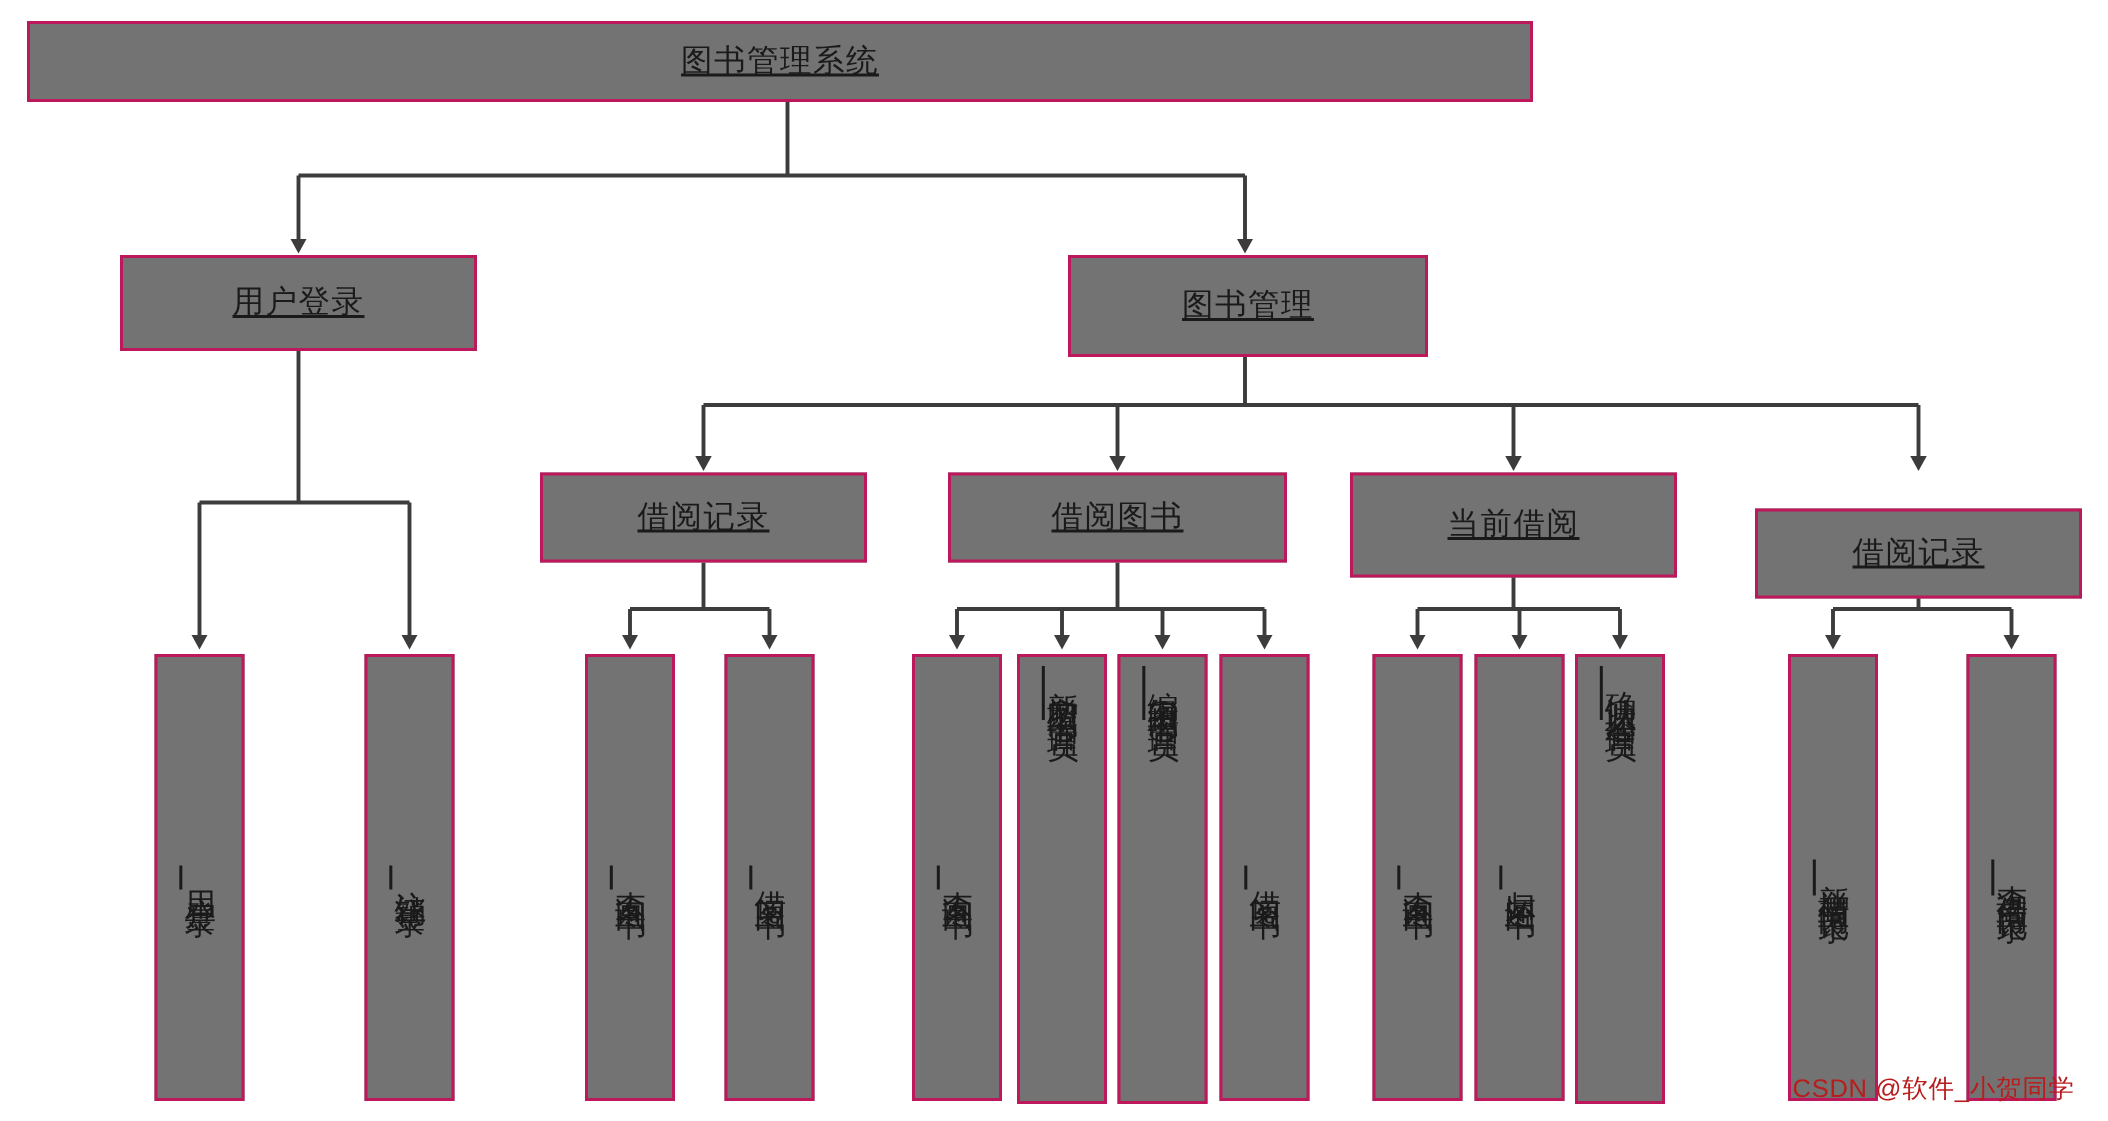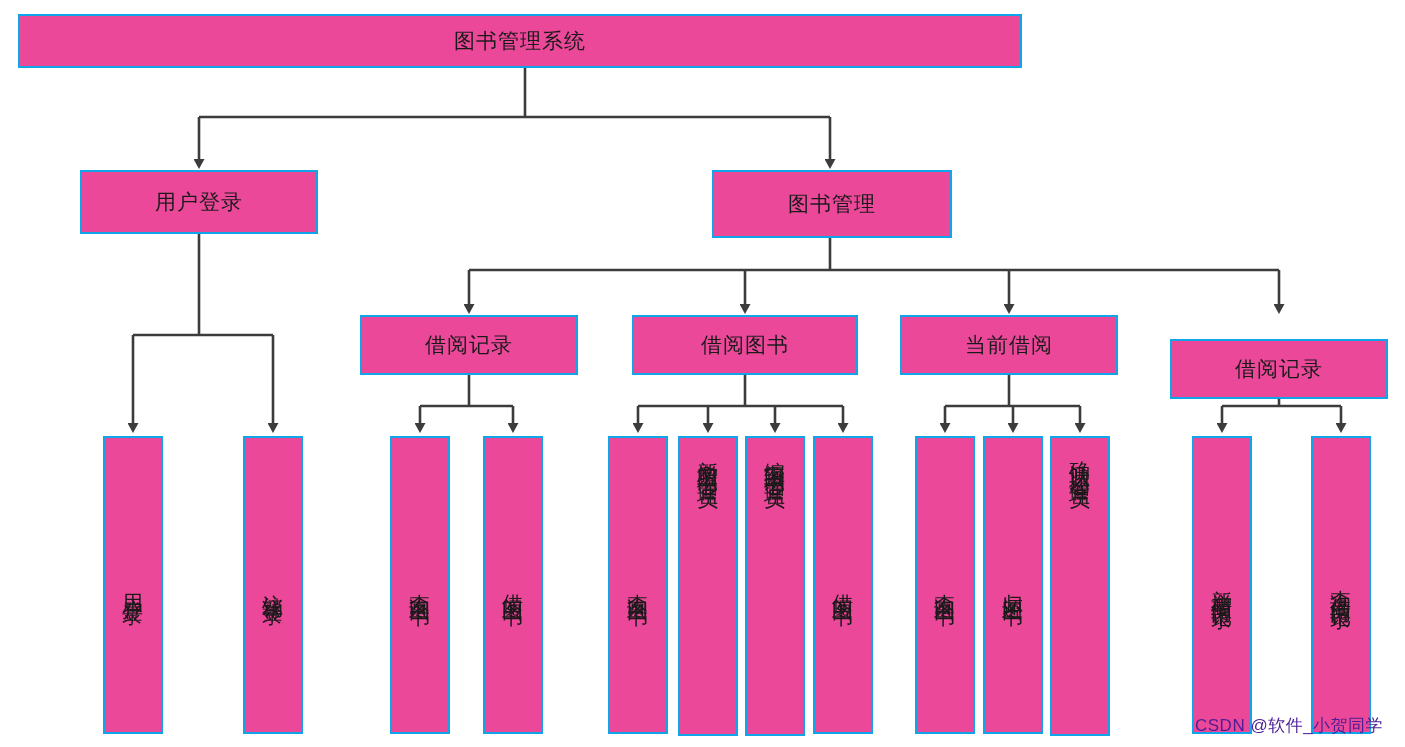--- a/index.html
+++ b/index.html
@@ -24,27 +24,28 @@
     position: absolute;
     left: 0;
     top: 0;
     width: 1405px;
     height: 747px;
     pointer-events: none;
   }
   .node {
     position: absolute;
     box-sizing: border-box;
-    background: #ec4899;
-    border: 2px solid #0ea5e9;
+    background: #737373;
+    border: 2px solid #be185d;
     display: flex;
     align-items: center;
     justify-content: center;
     color: #1a1a1a;
     z-index: 2;
+    text-decoration: underline;
   }
   .node.horizontal {
     font-size: 21px;
     line-height: 1.25;
     letter-spacing: 1px;
   }
   .node.vertical {
     align-items: flex-start;
     justify-content: center;
     padding-top: 6px;
@@ -60,21 +61,21 @@
   }
   .node.vertical.centered {
     align-items: center;
     padding-top: 0;
   }
   .watermark {
     position: absolute;
     left: 1195px;
     top: 714px;
     font-size: 17px;
-    color: #4c1d95;
+    color: #b91c1c;
     letter-spacing: 0.5px;
     white-space: nowrap;
     z-index: 3;
     font-family: "Liberation Sans", "DejaVu Sans", sans-serif;
   }
 </style>
 </head>
 <body>
 
 <div id="canvas">
@@ -139,21 +140,21 @@
   <div class="node horizontal" style="left:712px; top:170px; width:240px; height:68px;">
     <span>图书管理</span>
   </div>
 
   <div class="node horizontal" style="left:360px; top:315px; width:218px; height:60px;">
     <span>借阅记录</span>
   </div>
   <div class="node horizontal" style="left:632px; top:315px; width:226px; height:60px;">
     <span>借阅图书</span>
   </div>
-  <div class="node horizontal" style="left:900px; top:315px; width:218px; height:60px;">
+  <div class="node horizontal" style="left:900px; top:315px; width:218px; height:70px;">
     <span>当前借阅</span>
   </div>
   <div class="node horizontal" style="left:1170px; top:315px; width:218px; height:60px;margin-top:24px;">
     <span>借阅记录</span>
   </div>
 
   <div class="node vertical centered" style="left:103px; top:436px; width:60px; height:298px;">
     <span class="vlabel">用户登录</span>
   </div>
   <div class="node vertical centered" style="left:243px; top:436px; width:60px; height:298px;">

